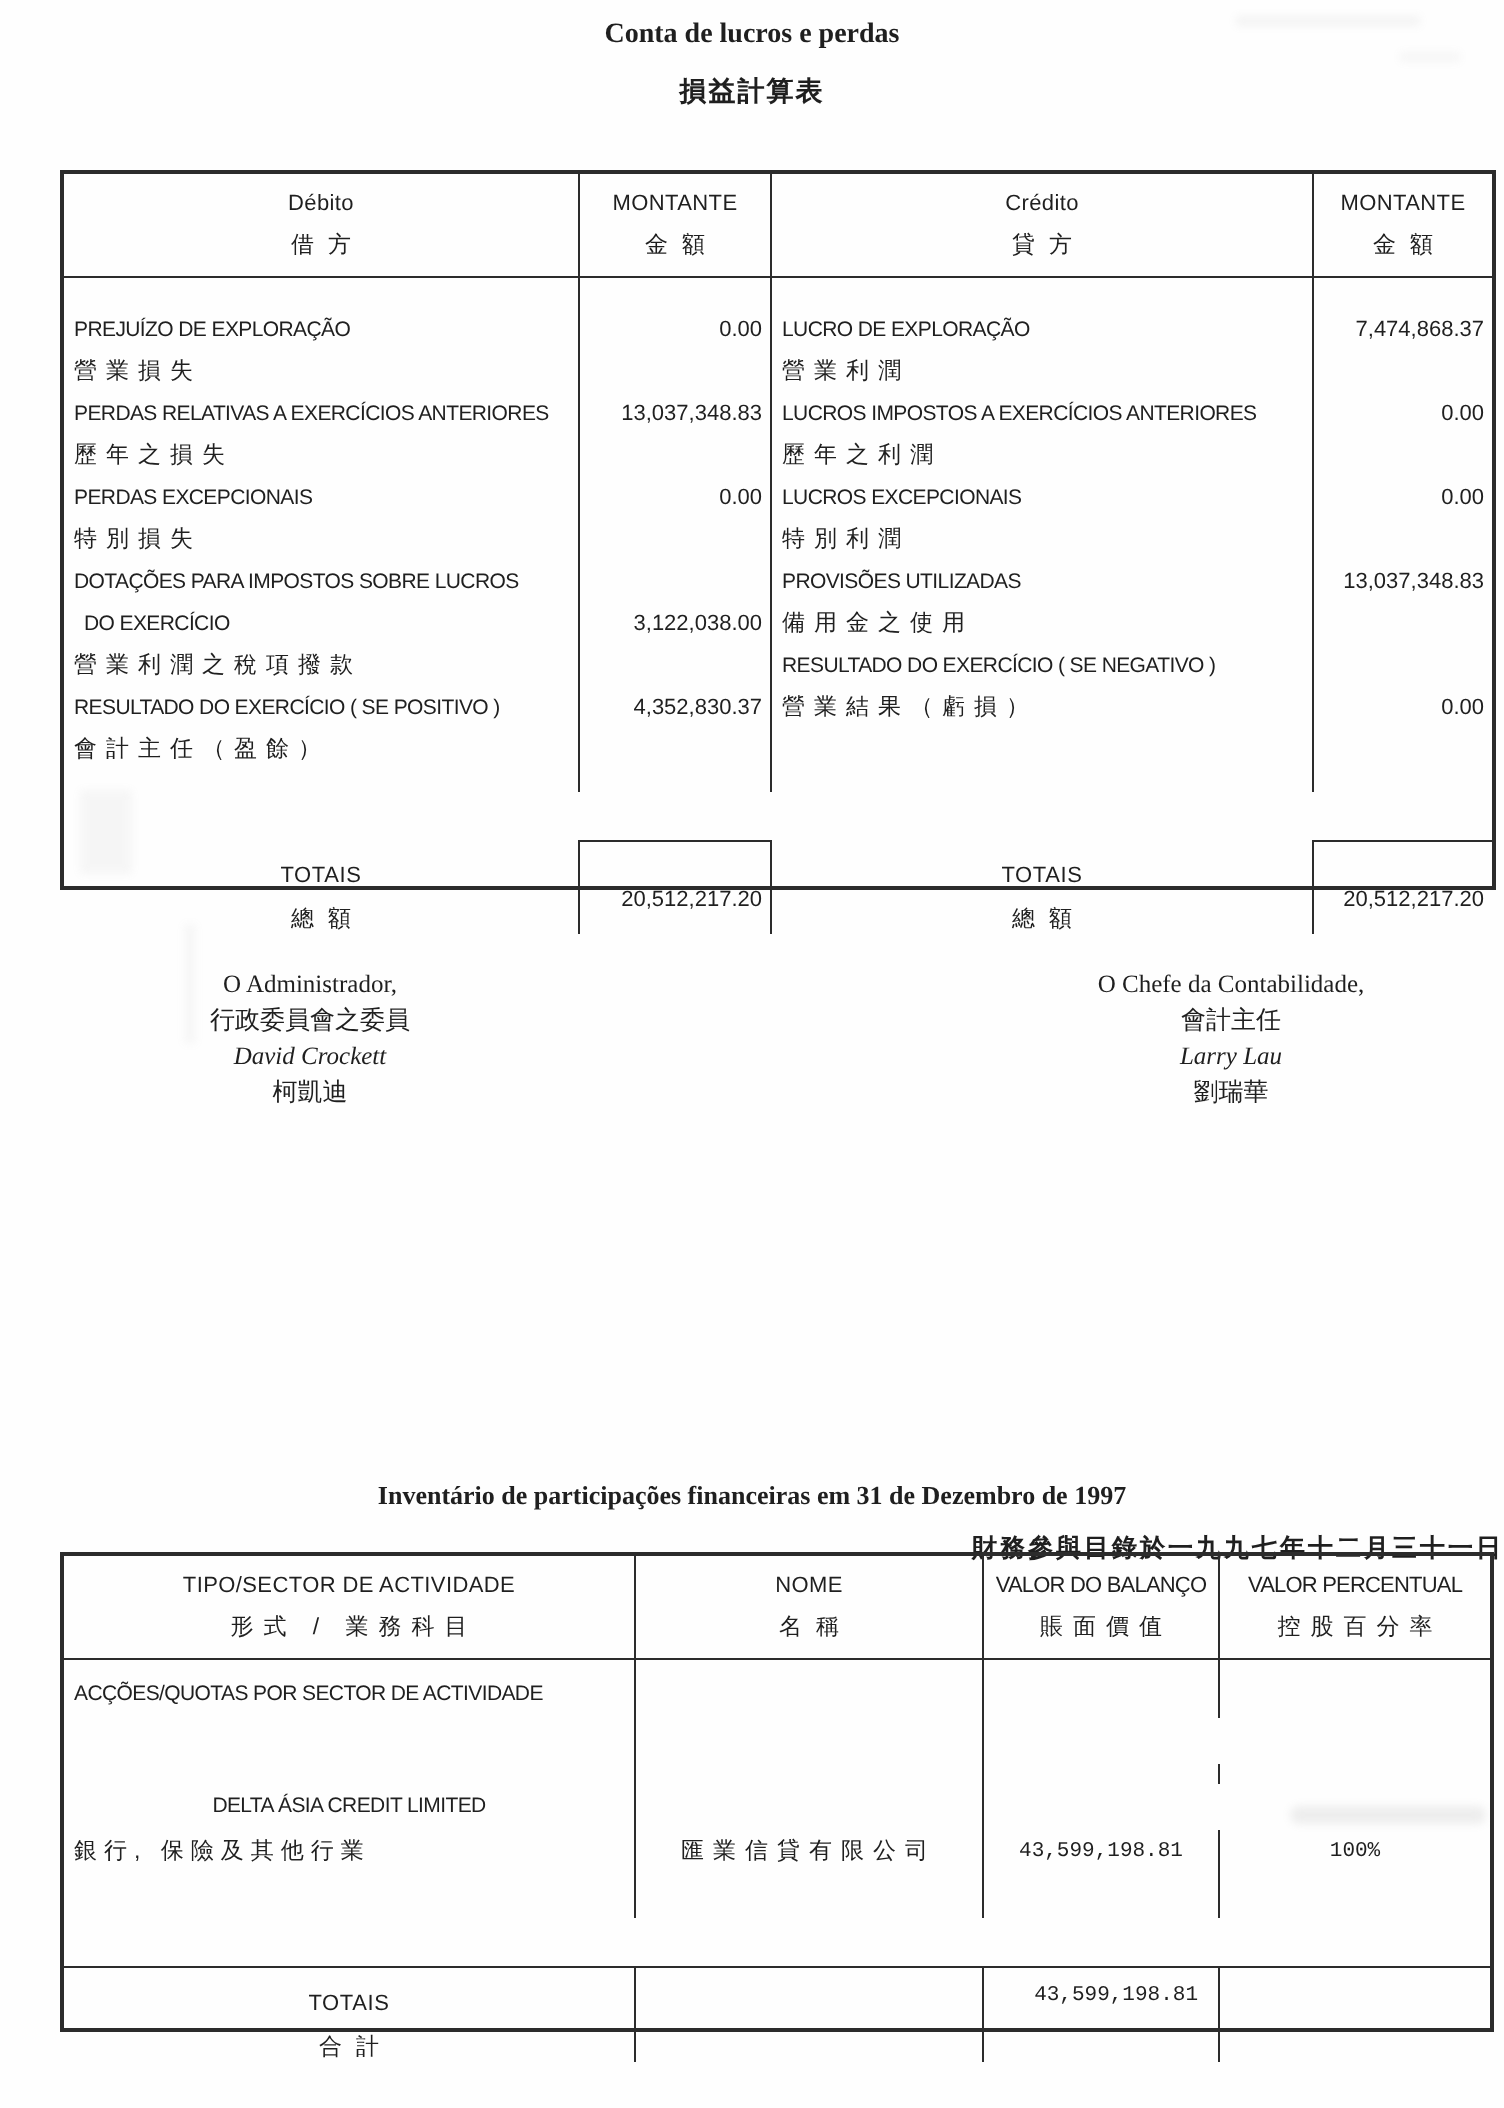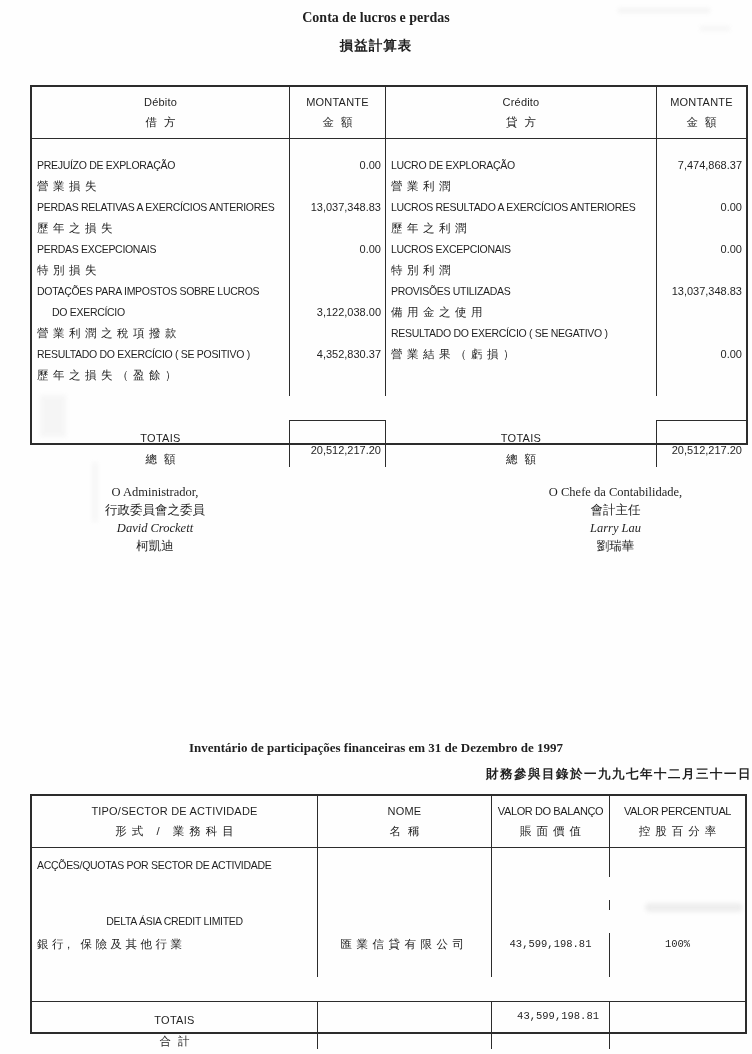--- a/index.html
+++ b/index.html
@@ -45,36 +45,36 @@
   
   .ln{height:21px;flex:none;}
   .ln .c{line-height:21px;white-space:nowrap;}
   .ln2{height:23px;flex:none;}
   .ln2 .c{line-height:23px;white-space:nowrap;}
   .sp{flex:none;}
   .fill{flex:1;}
   .pt{font-size:10.5px;letter-spacing:-0.3px;padding-left:5px;}
   .zh{font-size:11.5px;letter-spacing:4.5px;padding-left:5px;}
   .amt{font-size:11px;text-align:right;padding-right:4px;}
-  .ind{padding-left:20px;}
+  .ind{padding-left:10px;}
   .ctr{text-align:center;padding-left:0;}
   .mono{font-family:"Liberation Mono",monospace;font-size:10.5px;letter-spacing:0;}
   
   .tot{flex:1;}
   .tot .c{padding-top:12px;margin-top:24px;}
   .tot .tlabel{text-align:center;}
   .tot .tlabel .lpt{font-size:11px;letter-spacing:.3px;}
   .tot .tlabel .lzh{font-size:11.5px;margin-top:8px;letter-spacing:7px;text-indent:7px;}
   .t1 .tot .topline{border-top:1.4px solid #2c2c2c;}
   .t1 .tot .amt{padding-top:23px;}
   .t2 .tot .c{border-top:1.4px solid #2c2c2c;}
   .t2 .tot .amt{padding-top:8px;padding-right:10px;}
   
   .t1{left:30px;top:85px;width:718px;height:360px;}
-  .t2{left:30px;top:794px;width:717px;height:240px;}
+  .t2{left:30px;top:776px;width:717px;height:240px;}
   
   .sig{position:absolute;text-align:center;font-family:"Liberation Serif",serif;font-size:12.5px;line-height:18px;}
   .sig-left{left:70px;top:483px;width:170px;}
   .sig-right{left:528px;top:483px;width:175px;}
   .sig .name{font-style:italic;}
   .sig .zhline{font-family:"Liberation Sans",sans-serif;font-size:12.5px;}
   
   .artifact{position:absolute;background:#9a9a9a;filter:blur(2px);pointer-events:none;}
   .a1{left:618px;top:8px;width:92px;height:5px;opacity:.10;}
   .a2{left:700px;top:26px;width:30px;height:5px;opacity:.08;}
@@ -124,21 +124,21 @@
   </div>
   <div class="row ln">
     <div class="c zh">營業損失</div>
     <div class="c amt"></div>
     <div class="c zh">營業利潤</div>
     <div class="c amt"></div>
   </div>
   <div class="row ln">
     <div class="c pt">PERDAS RELATIVAS A EXERCÍCIOS ANTERIORES</div>
     <div class="c amt">13,037,348.83</div>
-    <div class="c pt">LUCROS RESULTADO A EXERCÍCIOS ANTERIORES</div>
+    <div class="c pt">LUCROS IMPOSTOS A EXERCÍCIOS ANTERIORES</div>
     <div class="c amt">0.00</div>
   </div>
   <div class="row ln">
     <div class="c zh">歷年之損失</div>
     <div class="c amt"></div>
     <div class="c zh">歷年之利潤</div>
     <div class="c amt"></div>
   </div>
   <div class="row ln">
     <div class="c pt">PERDAS EXCEPCIONAIS</div>
@@ -170,21 +170,21 @@
     <div class="c pt">RESULTADO DO EXERCÍCIO ( SE NEGATIVO )</div>
     <div class="c amt"></div>
   </div>
   <div class="row ln">
     <div class="c pt">RESULTADO DO EXERCÍCIO ( SE POSITIVO )</div>
     <div class="c amt">4,352,830.37</div>
     <div class="c zh">營業結果（虧損）</div>
     <div class="c amt">0.00</div>
   </div>
   <div class="row ln">
-    <div class="c zh">歷年之損失（盈餘）</div>
+    <div class="c zh">會計主任（盈餘）</div>
     <div class="c amt"></div>
     <div class="c zh"></div>
     <div class="c amt"></div>
   </div>
 
   <div class="row sp" style="height:10px">
     <div class="c"></div>
       <div class="c"></div>
       <div class="c"></div>
       <div class="c"></div>

